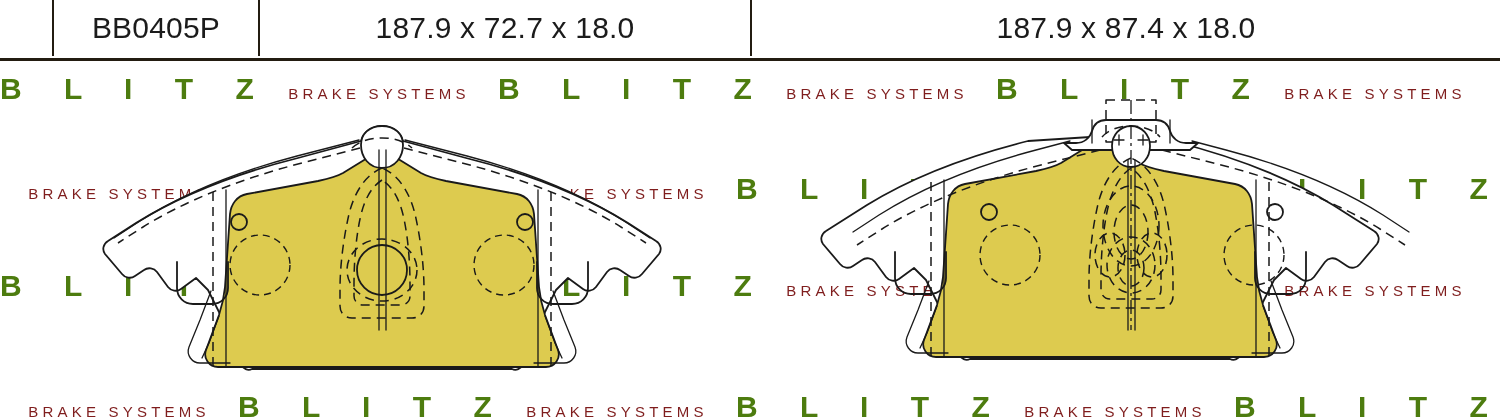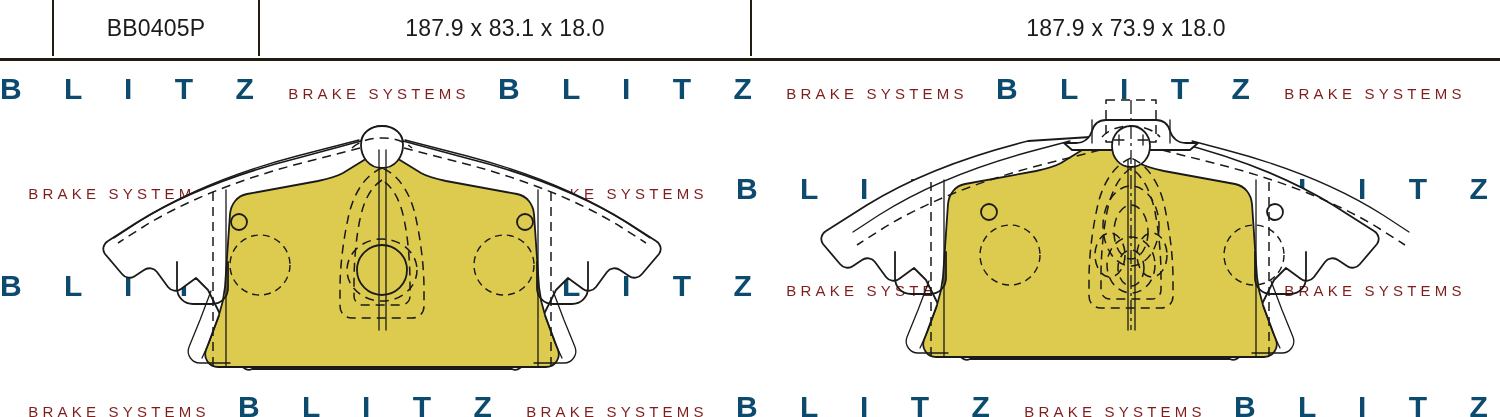--- a/index.html
+++ b/index.html
@@ -39,21 +39,21 @@
     font-family: "Liberation Sans", sans-serif;
     font-weight: 700;
   }
   .wm-cell {
     display: inline-block;
     text-align: center;
   }
   .wm-blitz {
     font-size: 30px;
     letter-spacing: 17px;
-    color: #0c4a6e;
+    color: #4d7c0f;
     font-weight: 700;
   }
   .wm-brake {
     font-size: 15px;
     letter-spacing: 4.2px;
     color: #7f1d1d;
     font-weight: 400;
   }
 
   
@@ -67,21 +67,21 @@
     border-bottom: 3px solid #231c11;
     box-sizing: border-box;
   }
   .hdr-cell {
     position: absolute;
     top: 0;
     height: 56px;
     display: flex;
     align-items: center;
     justify-content: center;
-    font-size: 23px;
+    font-size: 30px;
     color: #1b1b1b;
     font-family: "Liberation Sans", sans-serif;
     letter-spacing: 0.2px;
     background: transparent;
   }
   .hdr-code {
     left: 52px;
     width: 206px;
     border-left: 2px solid #231c11;
     box-sizing: border-box;
@@ -463,17 +463,17 @@
           <line class="lnT" x1="1256" y1="180" x2="1256" y2="357"></line>
           <path class="dsh" d="M 931 182 L 931 357"></path>
           <path class="dsh" d="M 1269 182 L 1269 357"></path>
         </g>
       </g>
     </svg>
   </div>
 
   <div class="header">
     <div class="hdr-cell hdr-code">BB0405P</div>
-    <div class="hdr-cell hdr-dim1">187.9 x 83.1 x 18.0</div>
-    <div class="hdr-cell hdr-dim2">187.9 x 73.9 x 18.0</div>
+    <div class="hdr-cell hdr-dim1">187.9 x 72.7 x 18.0</div>
+    <div class="hdr-cell hdr-dim2">187.9 x 87.4 x 18.0</div>
   </div>
 
 </div>
 
 </body></html>

